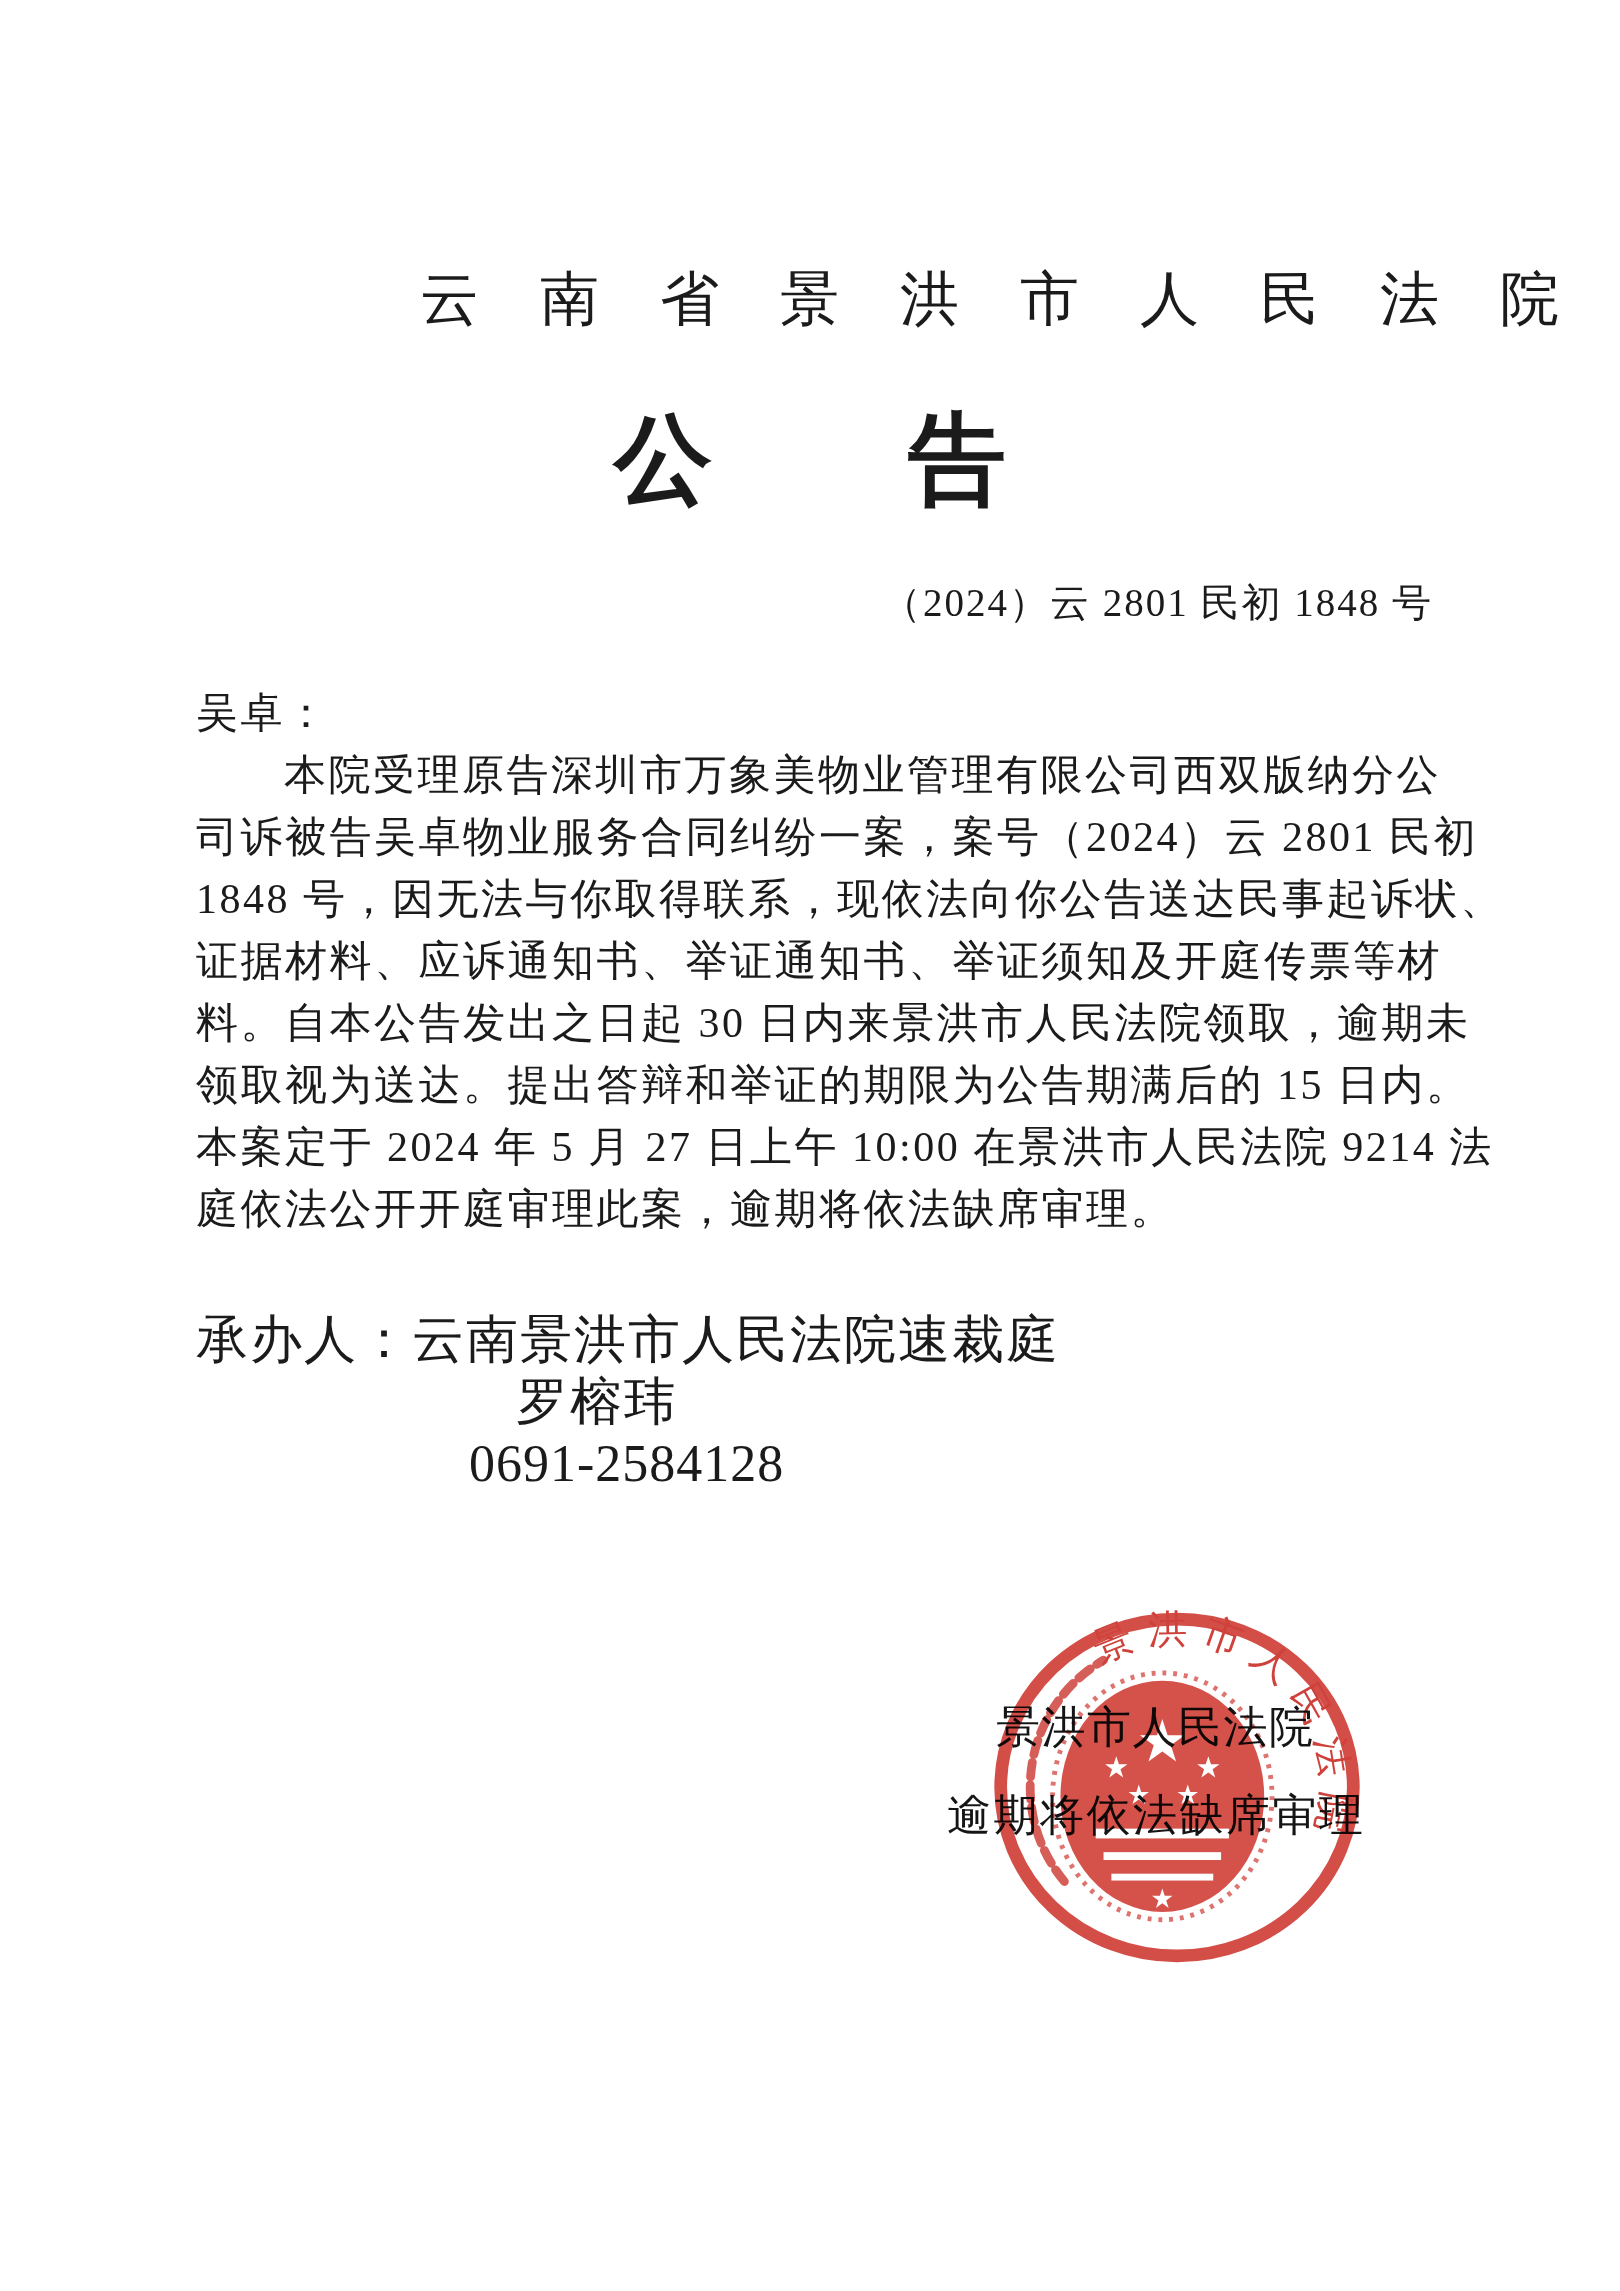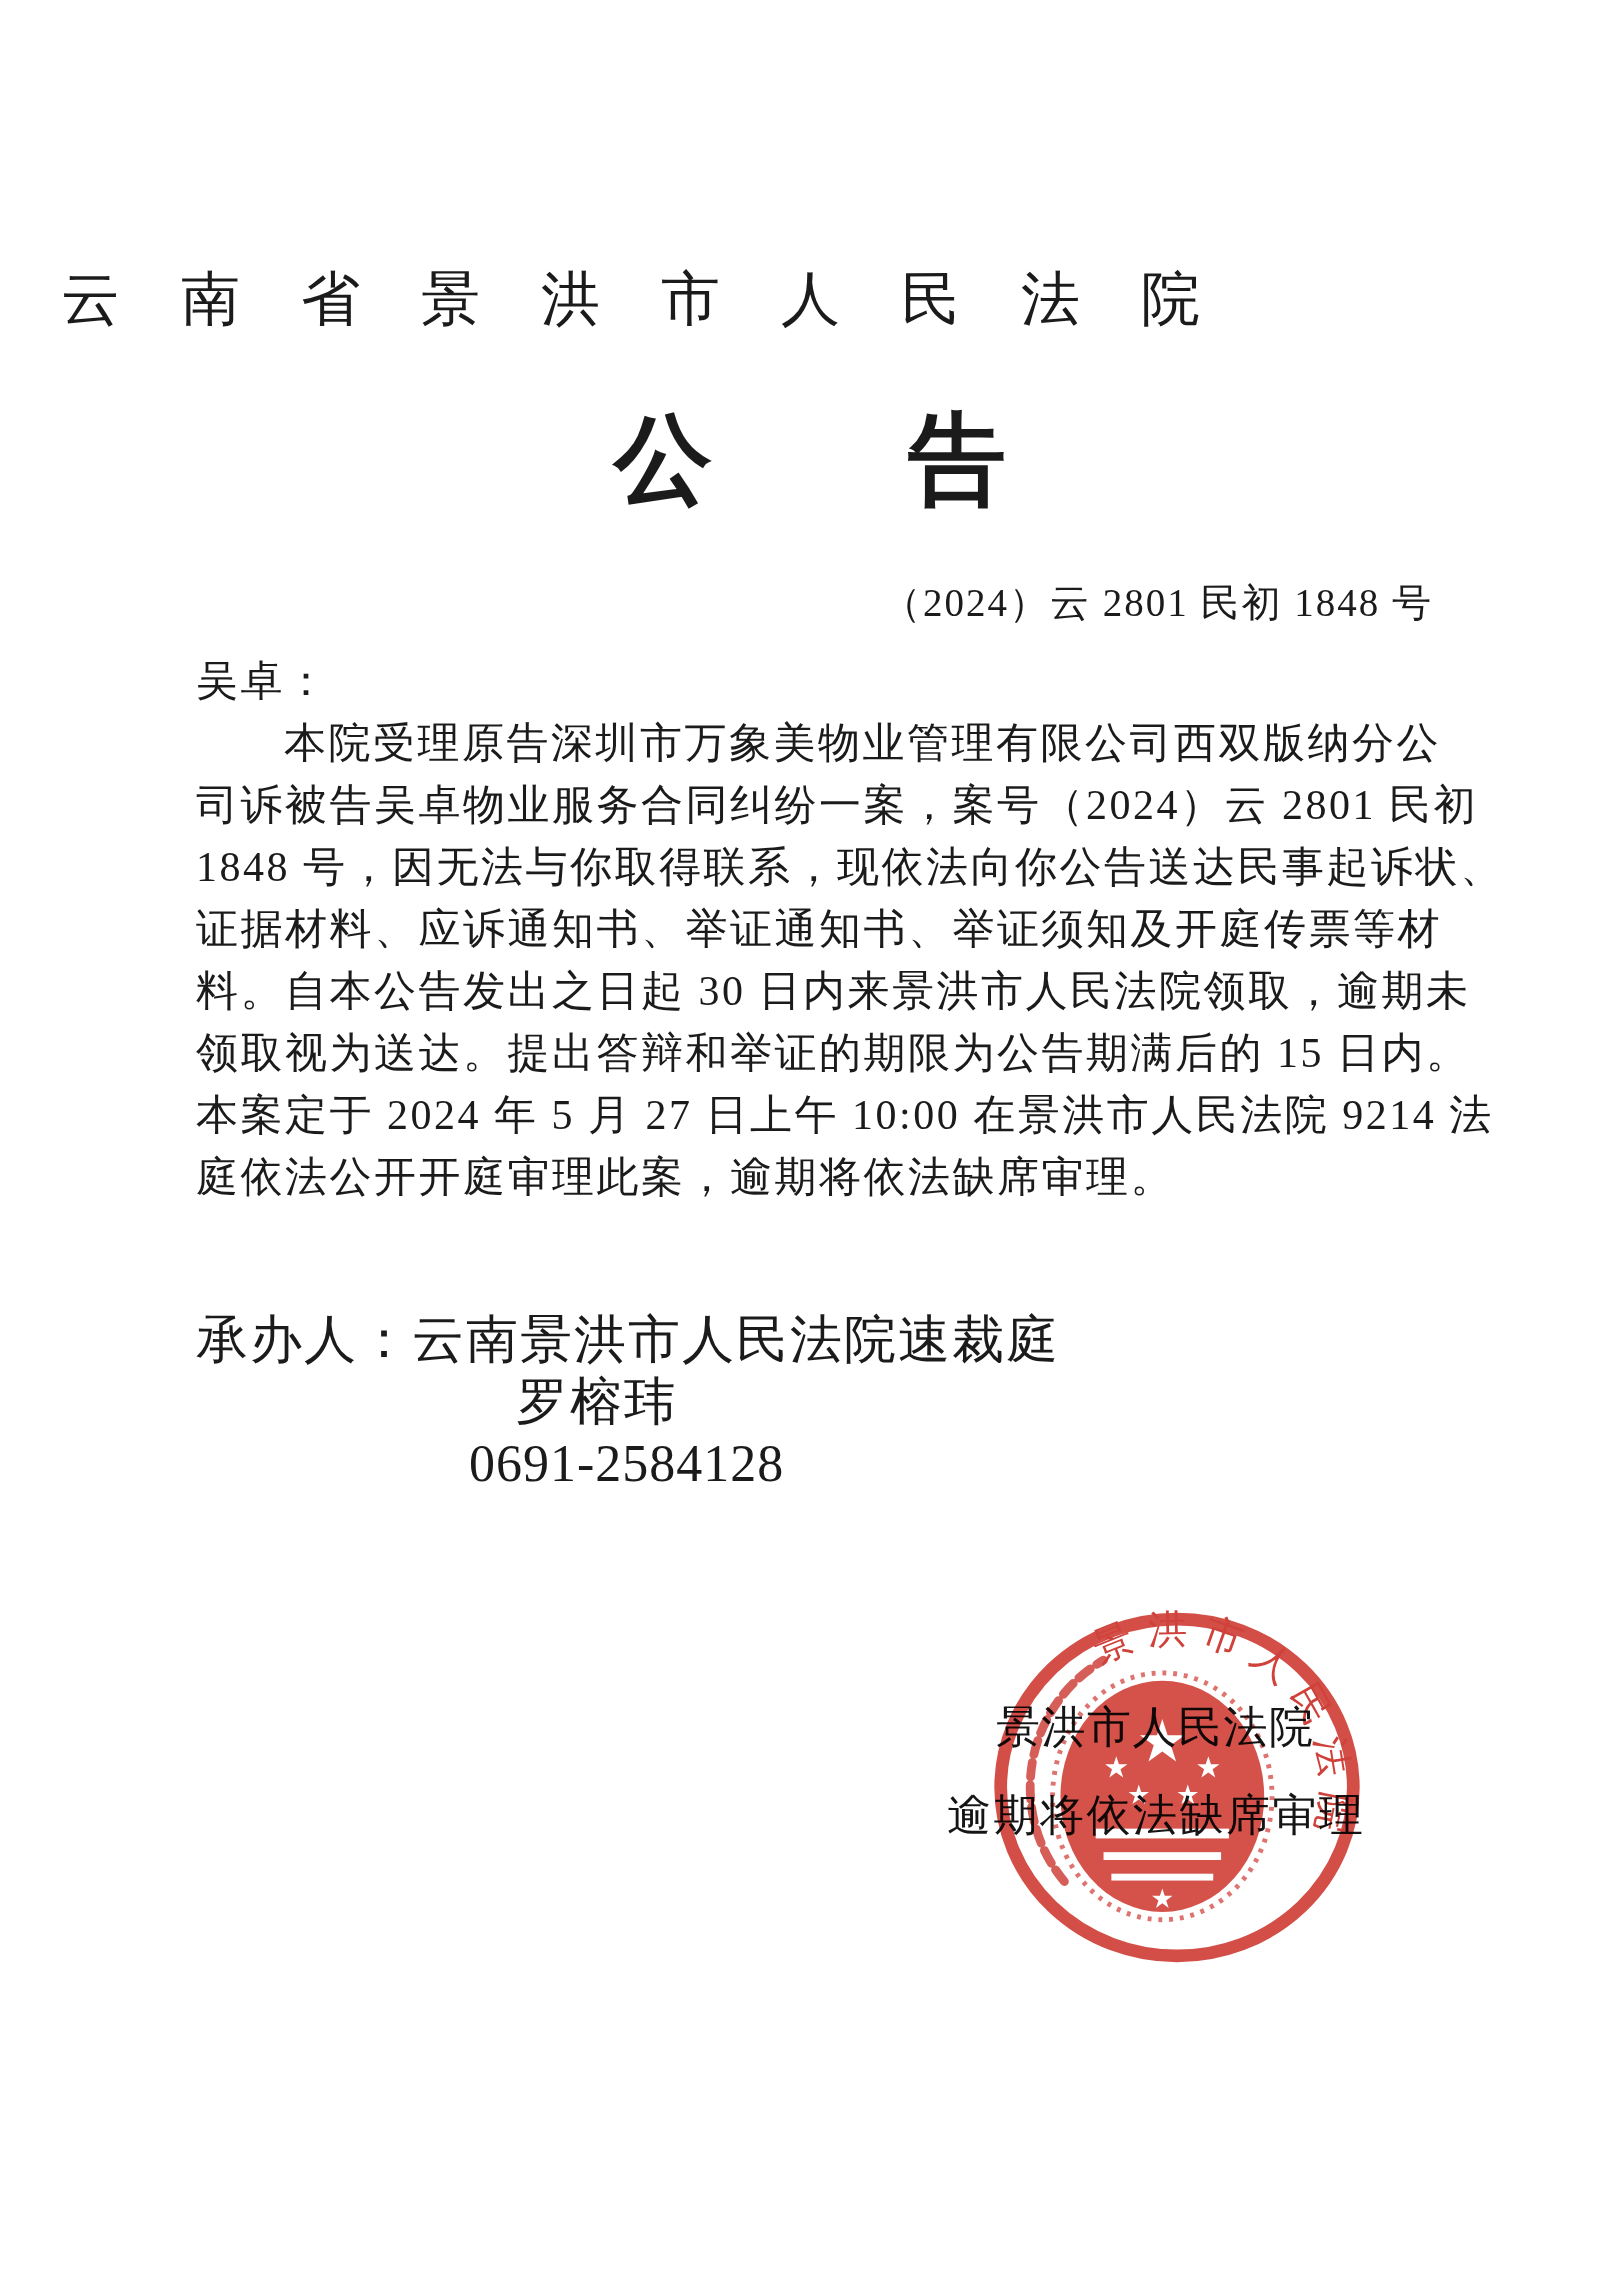--- a/index.html
+++ b/index.html
@@ -9,21 +9,21 @@
     height: 2292px;
     margin: 0 auto;
     background: #ffffff;
     overflow: hidden;
     font-family: "Liberation Serif", "DejaVu Serif", serif;
     color: #1b1b1b;
   }
   .court-title {
     position: absolute;
     top: 267px; left: 0; right: 0;
-    text-align: left;
+    text-align: right;
     font-size: 59px;
     line-height: 1.1;
     letter-spacing: 61px;
     padding-left: 61px;
     white-space: nowrap;
     font-weight: 500;
   }
   .doc-title {
     position: absolute;
     top: 404px; left: 0; right: 0;
@@ -38,21 +38,21 @@
   .case-number {
     position: absolute;
     top: 580px; right: 187px;
     font-size: 39px;
     line-height: 1.2;
     letter-spacing: 2px;
     white-space: nowrap;
   }
   .body-block {
     position: absolute;
-    top: 650px; left: 196px;
+    top: 682px; left: 196px;
     width: 1245px;
     font-size: 42px;
     line-height: 62px;
     letter-spacing: 2.5px;
   }
   .body-block .line { white-space: nowrap; }
   .body-block .indent { text-indent: 88px; }
   .handler-block {
     position: absolute;
     top: 1309px; left: 196px;

